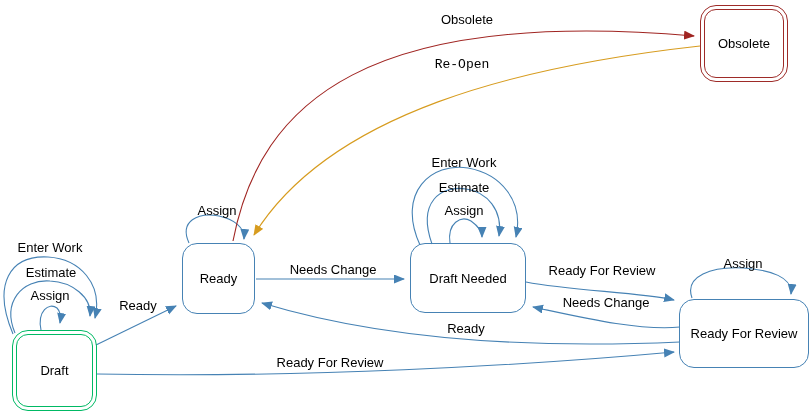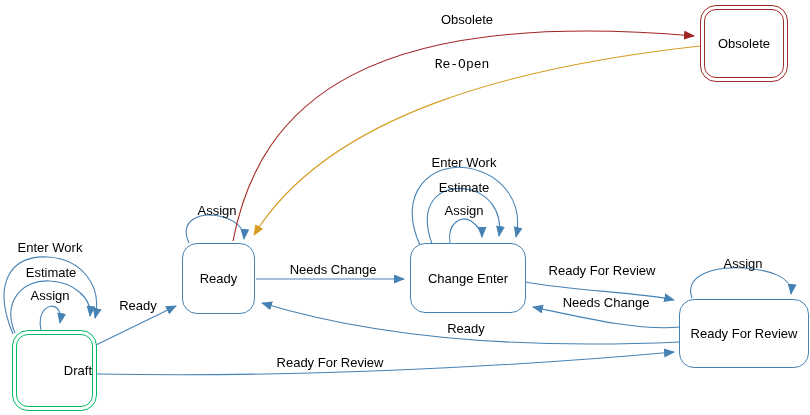--- a/index.html
+++ b/index.html
@@ -16,21 +16,21 @@
     position:absolute;box-sizing:border-box;display:flex;
     align-items:center;justify-content:center;
     font-size:13px;color:#000;text-align:center;white-space:nowrap;
   }
   .single{border:1px solid #4682b4;border-radius:15px;}
   .dbl{border:1px solid;border-radius:16px;padding:3px;}
   .dbl .inner{
     box-sizing:border-box;width:100%;height:100%;border:1px solid;
     border-radius:12px;display:flex;align-items:center;justify-content:center;
   }
-  .green, .green .inner{border-color:#00b964;justify-content:flex-end;}
+  .green, .green .inner{border-color:#00b964;}
   .dred, .dred .inner{border-color:#9e2b28;}
   .elabel{
     position:absolute;transform:translate(-50%,-50%);
     font-size:13px;color:#000;white-space:nowrap;line-height:1;
   }
 </style>
 </head>
 <body>
 
 <div class="canvas">
@@ -81,21 +81,21 @@
     <div class="inner">
       <span>Draft</span>
     </div>
   </div>
 
   <div class="state single" style="left:182px;top:243px;width:73px;height:71px;">
     <span>Ready</span>
   </div>
 
   <div class="state single" style="left:410px;top:243px;width:116px;height:70px;">
-    <span>Change Enter</span>
+    <span>Draft Needed</span>
   </div>
 
   <div class="state single" style="left:679px;top:299px;width:130px;height:69px;">
     <span>Ready For Review</span>
   </div>
 
   <div class="state dbl dred" style="left:700px;top:5px;width:88px;height:77px;">
     <div class="inner">
       <span>Obsolete</span>
     </div>

